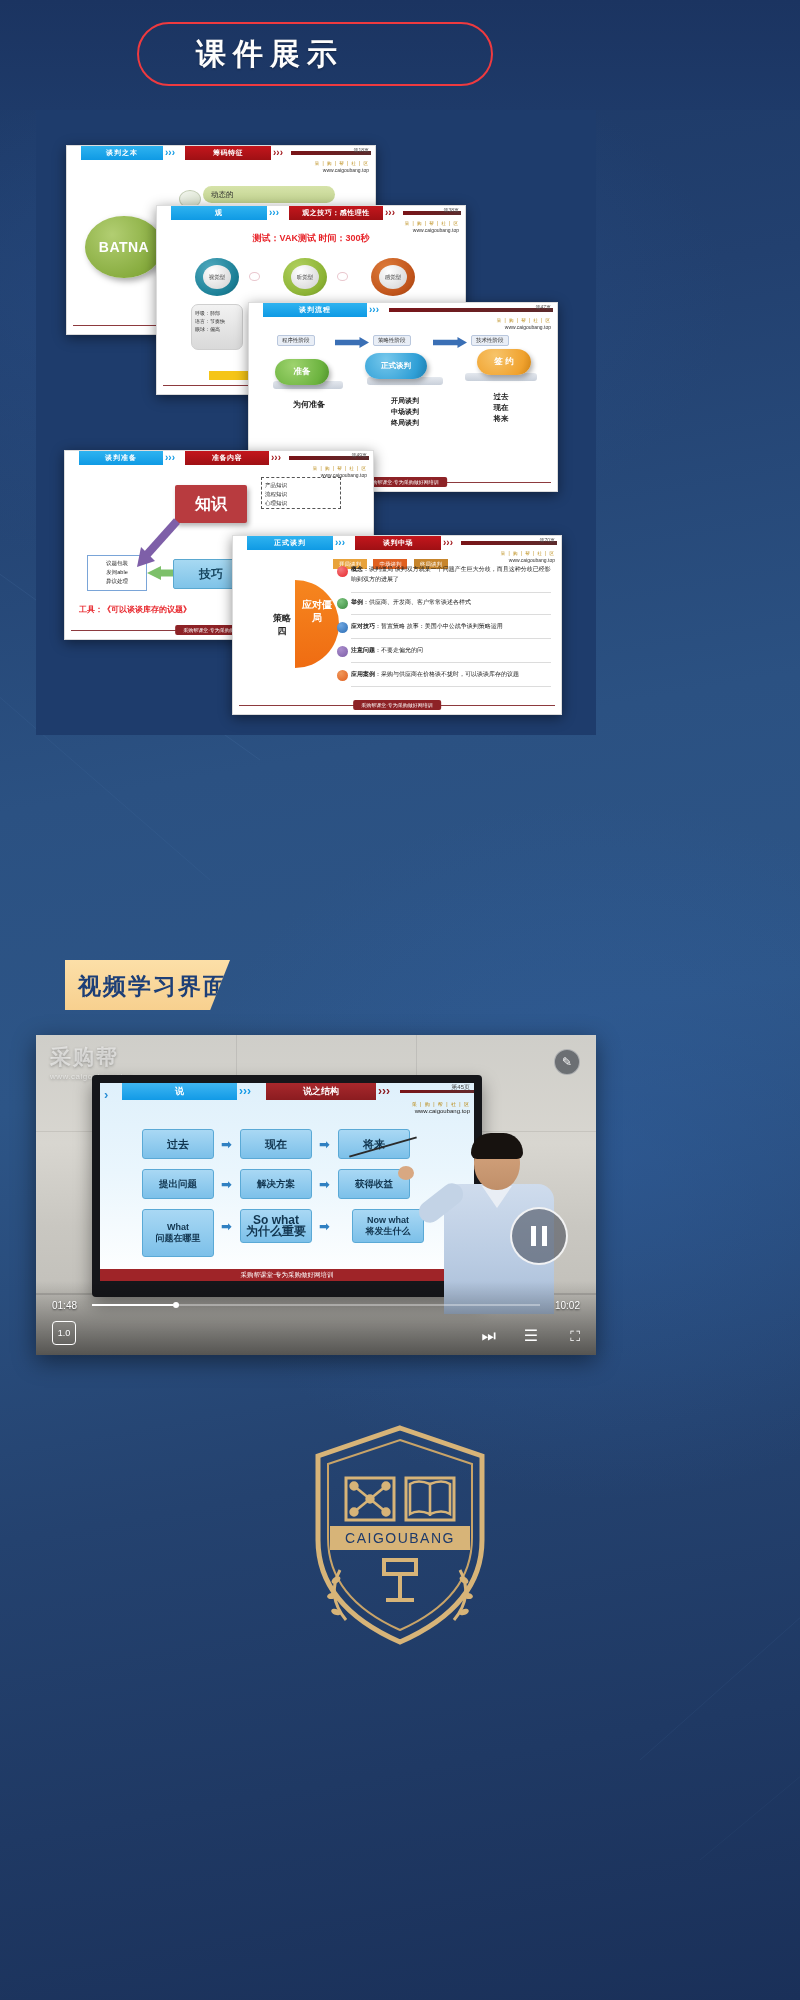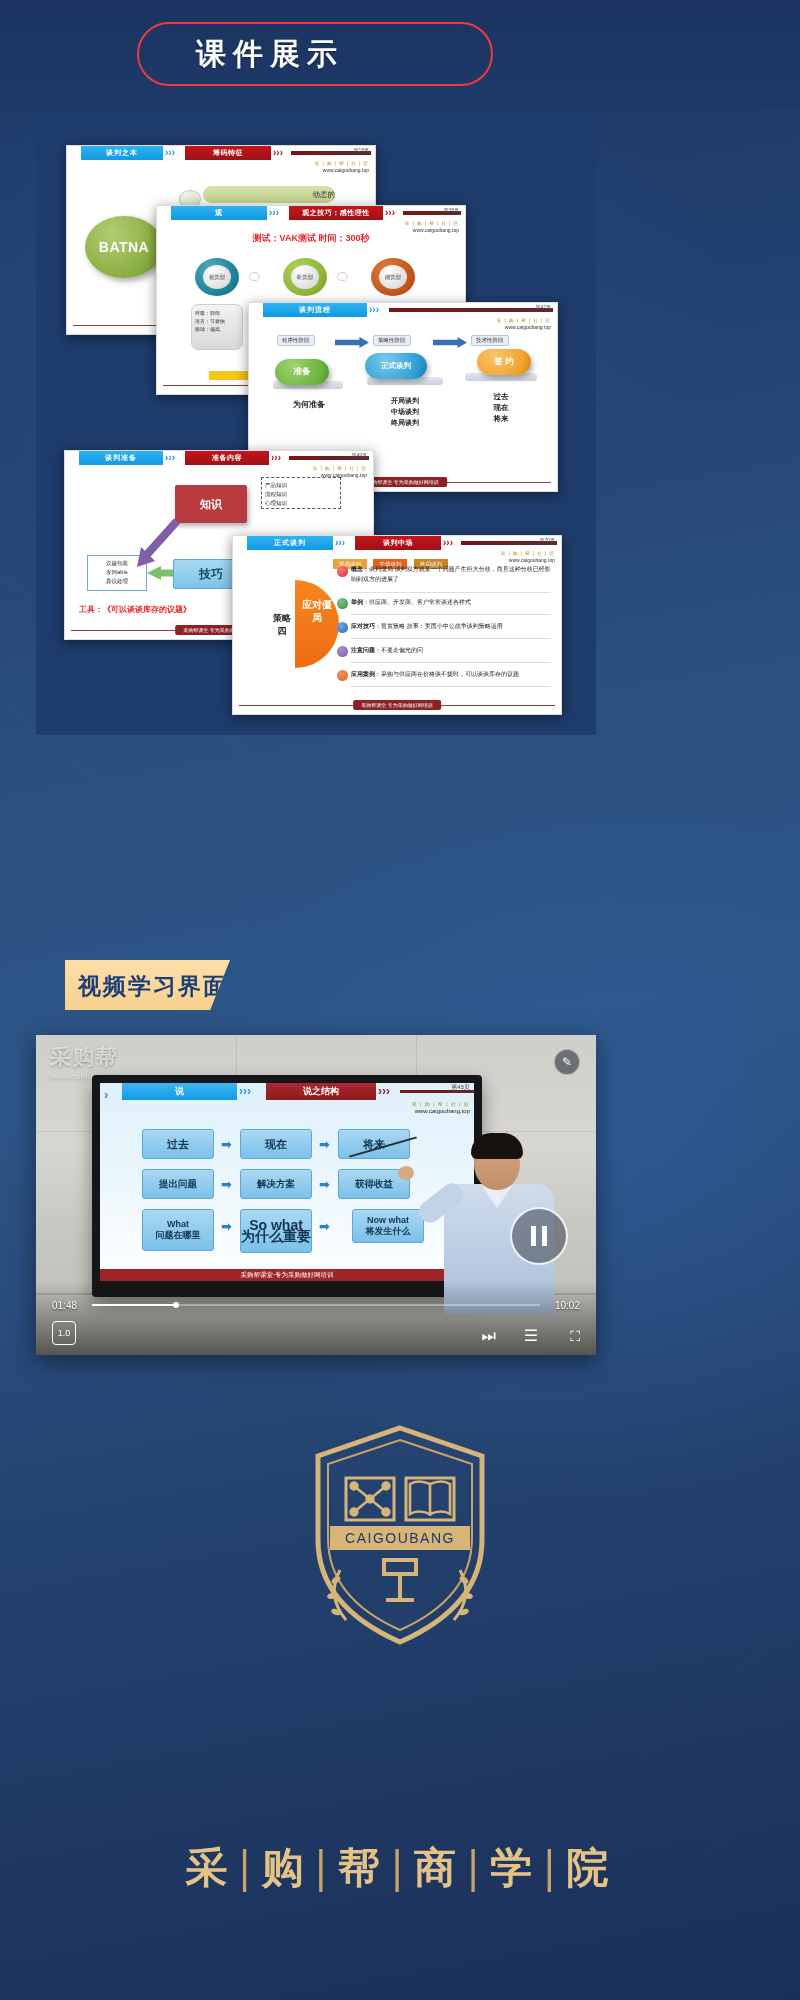--- a/index.html
+++ b/index.html
@@ -99,21 +99,21 @@
     box-shadow: 3px 3px 6px rgba(0,0,0,.35);
   }
   .s1-ellipse span { position:absolute; inset:0; display:flex; align-items:center; justify-content:center;
     color:#fff; font-size:14px; font-weight:700; letter-spacing:.5px; }
   .s1-node { position:absolute; width:22px; height:18px; border-radius:50%;
     background: linear-gradient(150deg,#f3f6ef,#d6dfca); border:1px solid #c1cbb2; }
   .s1-pill {
     position:absolute; height:17px; border-radius:9px;
     background: linear-gradient(180deg,#d6e3a9,#c2d390);
     color:#2b2b2b; font-size:7.5px; line-height:17px; padding-left:8px;
-    white-space:nowrap; overflow:hidden;text-align:right;
+    white-space:nowrap; overflow:hidden;
   }
   .s1-edge { position:absolute; border-top:1px solid #9aa98a; }
 
   
   #slide2 { left: 120px; top: 95px; width: 310px; height: 190px; }
   .s2-test { position:absolute; left:0; right:0; top:26px; text-align:center;
     color:#e8262c; font-size:9px; font-weight:700; }
   .s2-circle {
     position:absolute; top:52px; width:44px; height:38px; border-radius:50%;
     display:flex; align-items:center; justify-content:center;
@@ -145,21 +145,21 @@
     box-shadow: 2px 3px 5px rgba(0,0,0,.3);
   }
   .s3-plate { position:absolute; height:8px; border-radius:3px;
     background: linear-gradient(180deg,#e4e8ee,#c9d0da); }
   .s3-cap { position:absolute; font-size:8px; color:#222; font-weight:700; text-align:center; line-height:11px;}
 
   
   #slide4 { left: 28px; top: 340px; width: 310px; height: 190px; }
   .s4-red {
     position:absolute; left:110px; top:34px; width:72px; height:38px;
-    background:#b83b3f; color:#fff; font-size:11px; font-weight:700;
+    background:#b83b3f; color:#fff; font-size:16px; font-weight:700;
     display:flex; align-items:center; justify-content:center; border-radius:2px;
     box-shadow: 2px 3px 5px rgba(0,0,0,.3);
   }
   .s4-green {
     position:absolute; left:108px; top:108px; width:76px; height:30px;
     background: linear-gradient(180deg,#a7d9f2,#7fc3e8); color:#16455f;
     font-size:12px; font-weight:700; display:flex; align-items:center; justify-content:center;
     border:1px solid #5aa8d0; border-radius:2px;
   }
   .s4-dash {
@@ -589,24 +589,24 @@
       <div class="cell" style="left:140px;top:46px">现在</div>
       <div class="cell-ar" style="left:219px;top:54px">➡</div>
       <div class="cell" style="left:238px;top:46px">将来</div>
 
       <div class="cell" style="left:42px;top:86px;font-size:9.5px">提出问题</div>
       <div class="cell-ar" style="left:121px;top:94px">➡</div>
       <div class="cell" style="left:140px;top:86px;font-size:9.5px">解决方案</div>
       <div class="cell-ar" style="left:219px;top:94px">➡</div>
       <div class="cell" style="left:238px;top:86px;font-size:9.5px">获得收益</div>
 
-      <div class="cell" style="left:42px;top:126px;height:42px;font-size:9px;white-space:pre-line;line-height:11px">What
+      <div class="cell" style="left:42px;top:126px;height:48px;font-size:9px;white-space:pre-line;line-height:11px">What
 问题在哪里</div>
       <div class="cell-ar" style="left:121px;top:136px">➡</div>
-      <div class="cell" style="left:140px;top:126px;height:44px;font-size:14px;white-space:pre-line;line-height:11px">So what
+      <div class="cell" style="left:140px;top:126px;height:34px;font-size:12px;white-space:pre-line;line-height:11px">So what
 为什么重要</div>
       <div class="cell-ar" style="left:219px;top:136px">➡</div>
       <div class="cell" style="left:252px;top:126px;height:34px;font-size:9px;white-space:pre-line;line-height:11px">Now what
 将发生什么</div>
 
       <div class="tv-foot">采购帮课堂·专为采购做好网培训</div>
     </div>
   </div>
 
   <div class="teacher">
@@ -669,16 +669,13 @@
     <g fill="#d7b478">
       <ellipse cx="36" cy="160" rx="5" ry="3" transform="rotate(-35 36 160)"></ellipse>
       <ellipse cx="32" cy="176" rx="5" ry="3" transform="rotate(-10 32 176)"></ellipse>
       <ellipse cx="36" cy="192" rx="5" ry="3" transform="rotate(20 36 192)"></ellipse>
       <ellipse cx="164" cy="160" rx="5" ry="3" transform="rotate(35 164 160)"></ellipse>
       <ellipse cx="168" cy="176" rx="5" ry="3" transform="rotate(10 168 176)"></ellipse>
       <ellipse cx="164" cy="192" rx="5" ry="3" transform="rotate(-20 164 192)"></ellipse>
     </g>
   </svg>
 
-  <div class="logo-cn">
-    <span>采</span><span class="logo-sep">|</span><span>购</span><span class="logo-sep">|</span><span>帮</span><span class="logo-sep">|</span><span>商</span><span class="logo-sep">|</span><span>学</span><span class="logo-sep">|</span><span>院</span>
-  </div>
 </div>
 
 </body></html>

